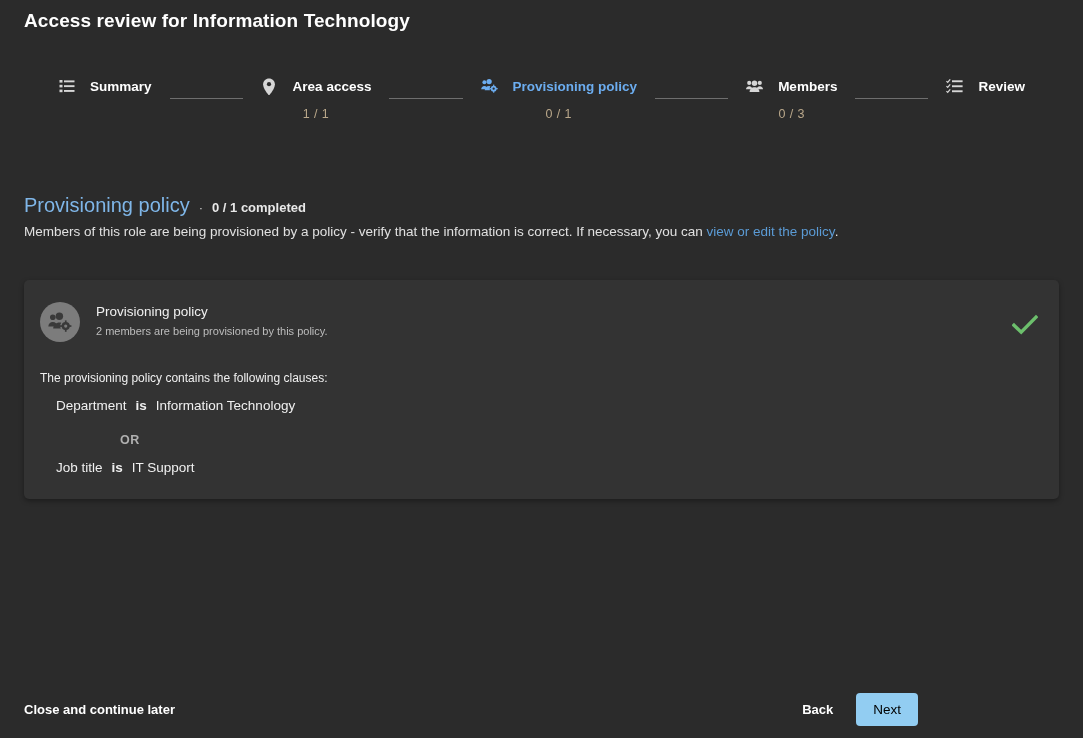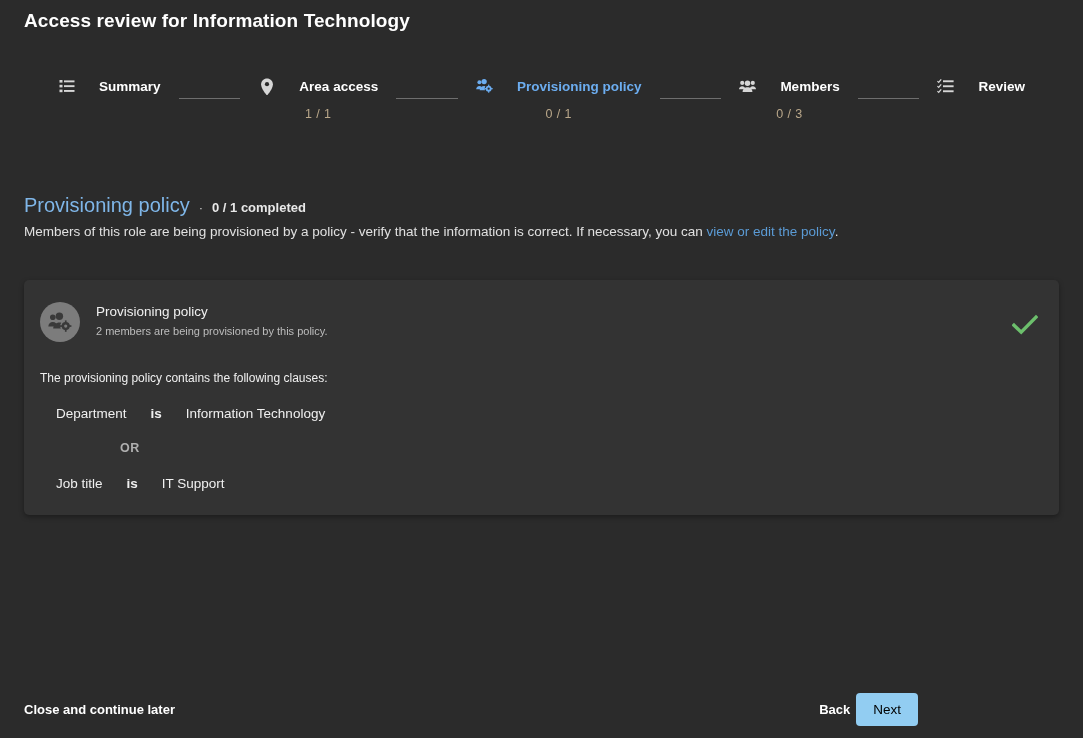--- a/index.html
+++ b/index.html
@@ -41,21 +41,21 @@
   }
   .step {
     display: flex;
     flex-direction: column;
     align-items: center;
     flex: 0 0 auto;
   }
   .step-head {
     display: flex;
     align-items: center;
-    gap: 24px;
+    gap: 15px;
     height: 28px;
   }
   .step-label {
     font-size: 13.5px;
     font-weight: bold;
     white-space: nowrap;
     color: #ffffff;
   }
   .step.active .step-label { color: #6cadf0; }
   .step-count {
@@ -162,27 +162,27 @@
     right: 0;
     top: 13px;
   }
 
   .clauses-intro {
     margin-top: 29px;
     font-size: 12px;
     color: #f0f0f0;
   }
   .clause-row {
-    margin-top: 21px;
+    margin-top: 13px;
     margin-left: 16px;
     font-size: 13.5px;
     color: #f0f0f0;
     display: flex;
     align-items: baseline;
-    gap: 24px;
+    gap: 9px;
   }
   .clause-op { font-weight: bold; }
   .clause-or {
     margin-top: 20px;
     margin-left: 80px;
     font-size: 12.5px;
     font-weight: bold;
     color: #b0b0b0;
     letter-spacing: 0.5px;
   }
@@ -202,20 +202,21 @@
   .footer-left {
     font-size: 13px;
     font-weight: bold;
     color: #ffffff;
     cursor: pointer;
   }
   .footer-right {
     margin-left: auto;
     display: flex;
     align-items: center;
+    gap: 17px;
   }
   .btn-back {
     font-size: 13px;
     font-weight: bold;
     color: #ffffff;
     background: transparent;
     border: none;
     padding: 8px 6px;
     cursor: pointer;
     font-family: inherit;

